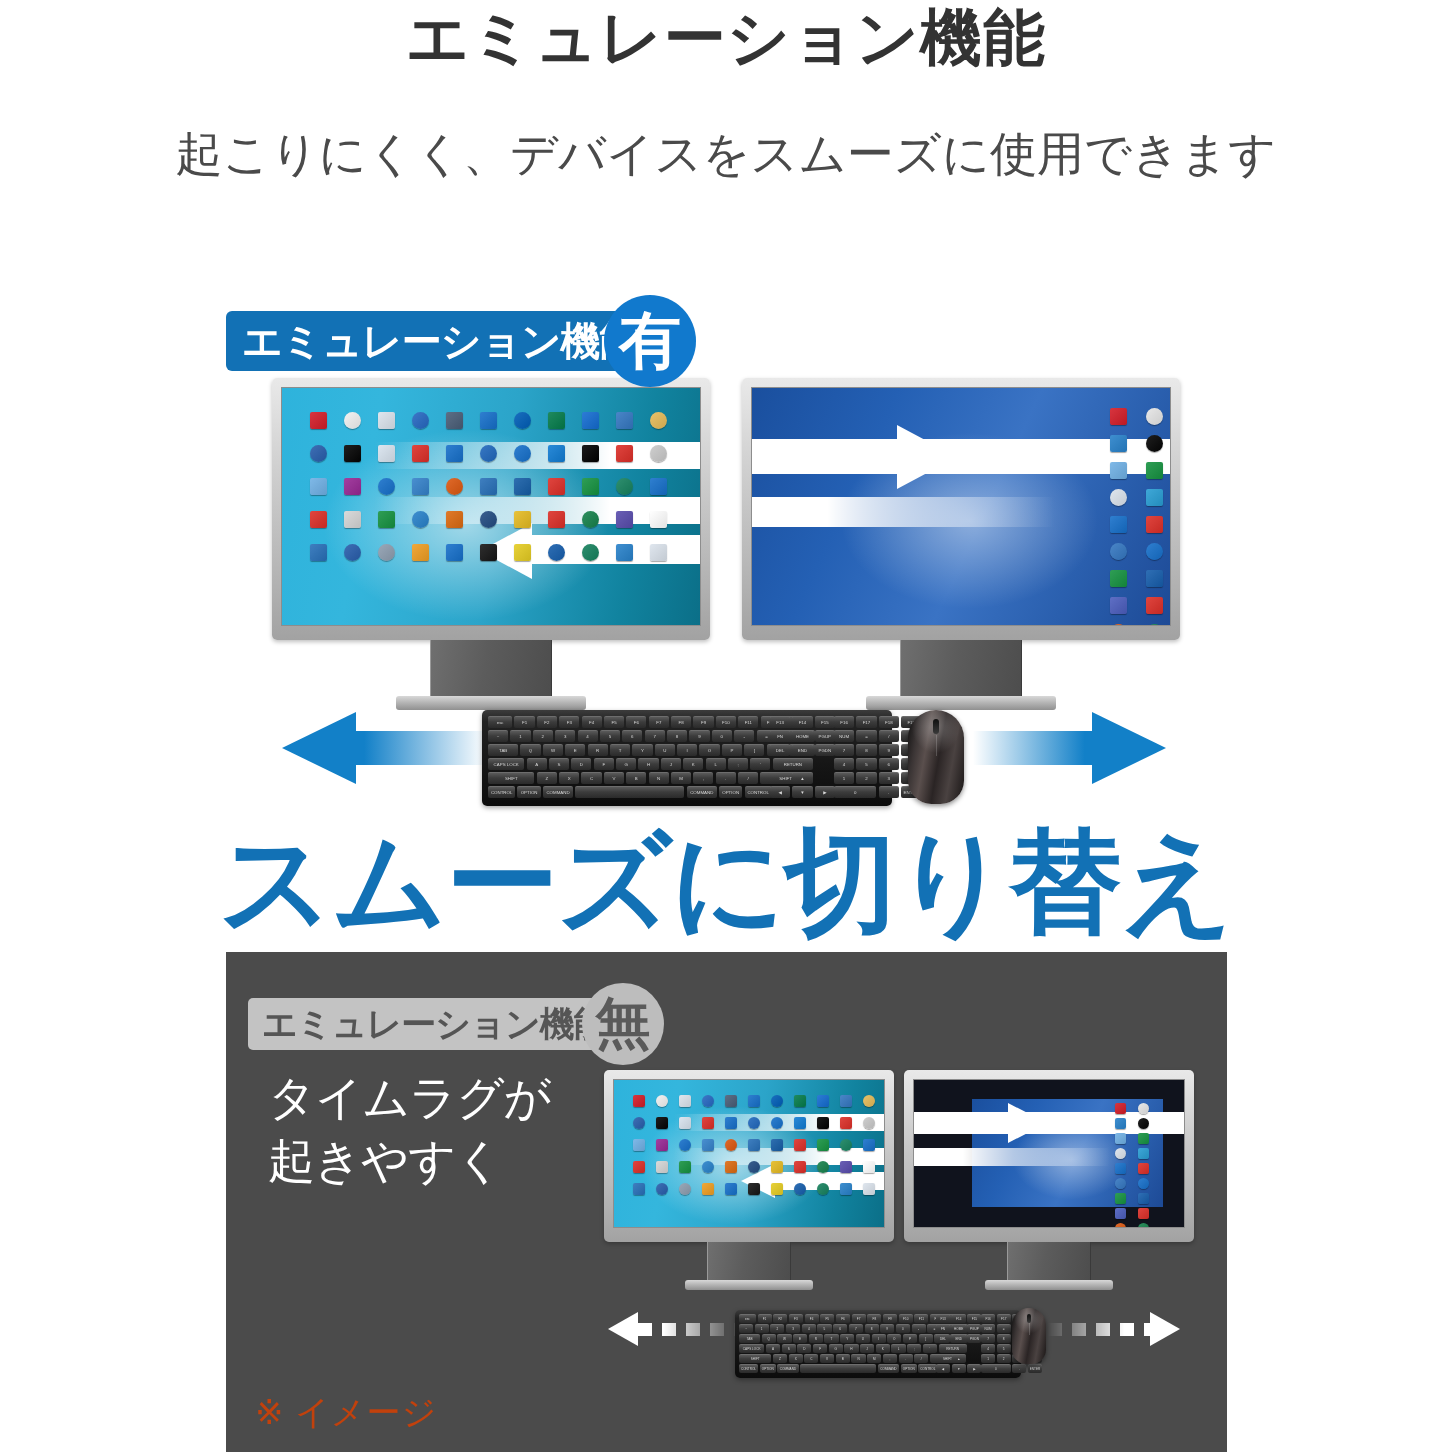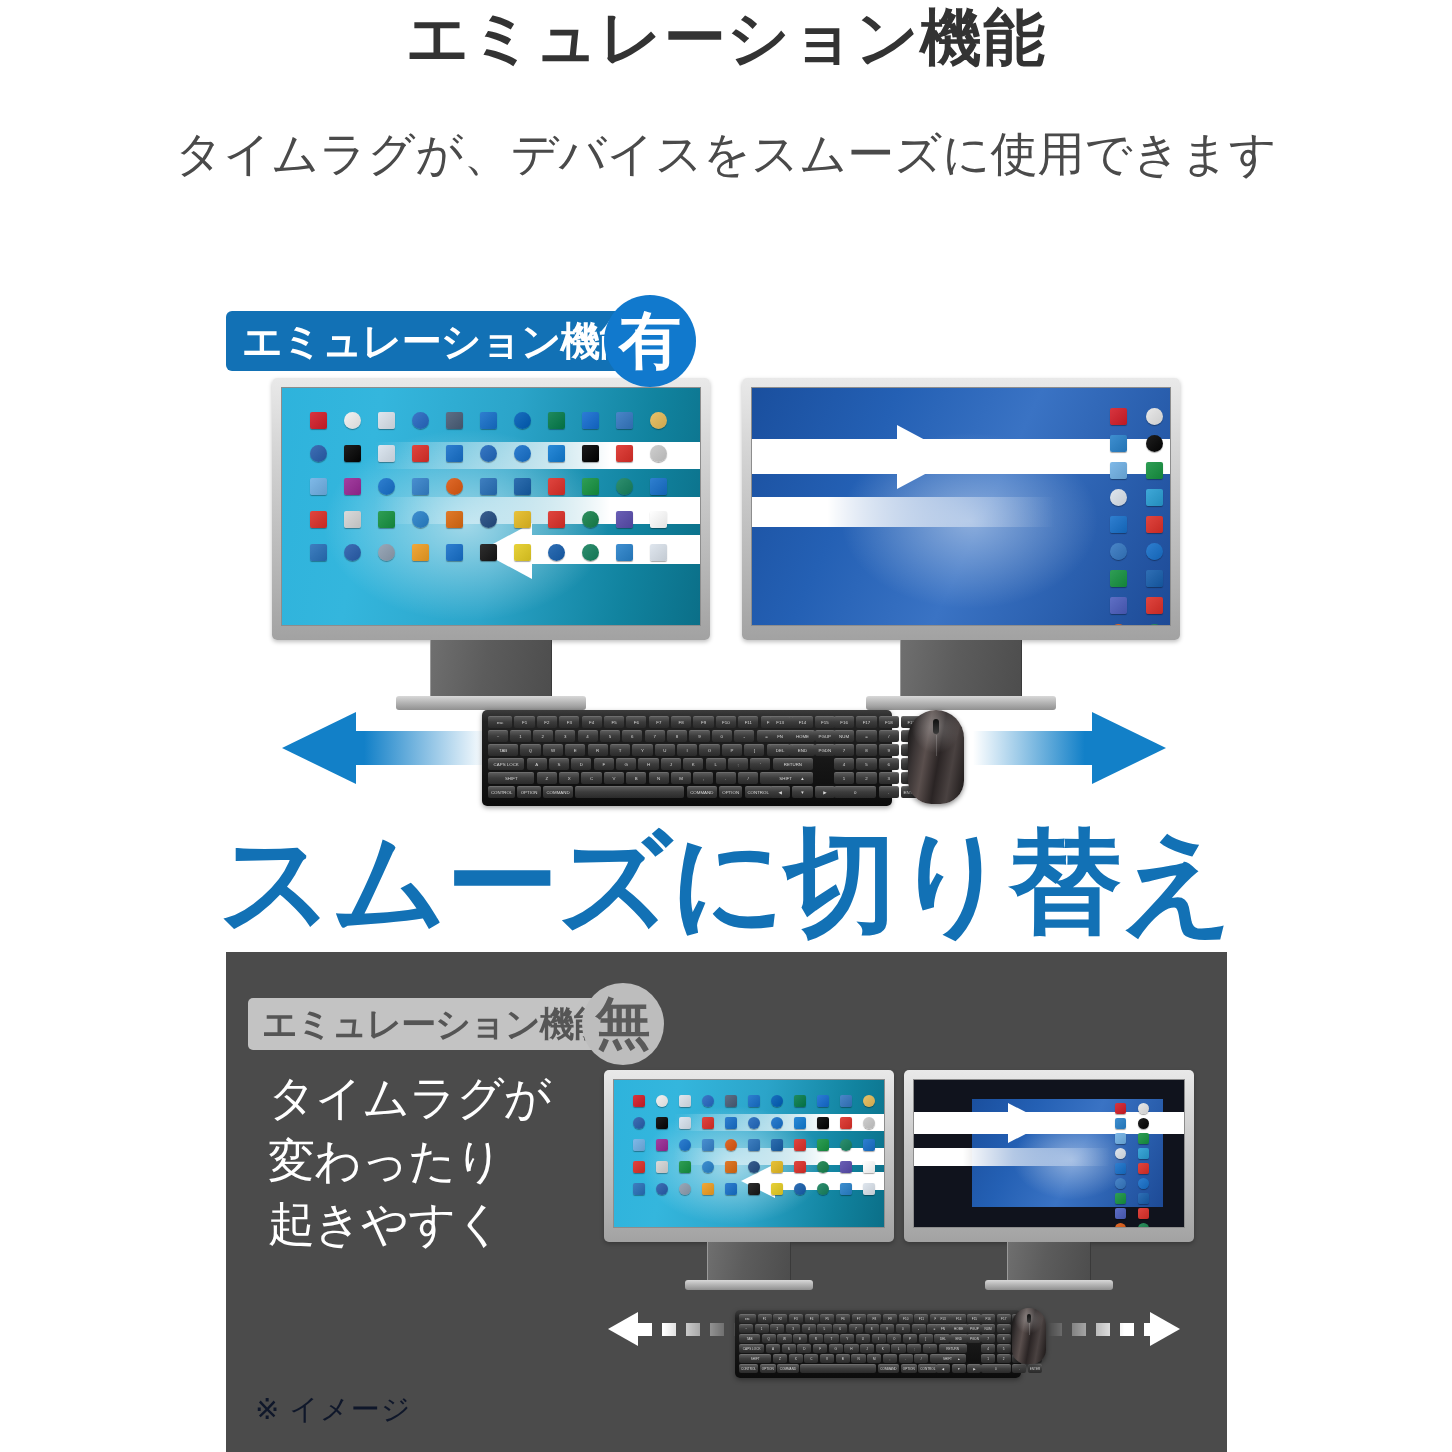--- a/index.html
+++ b/index.html
@@ -137,34 +137,34 @@
     background:#4b4b4b;
   }
   .gray-copy{
     position:absolute;left:268px;top:1067px;
     color:#ffffff;font-size:47px;line-height:1.34;font-weight:500;
     letter-spacing:-1px;
   }
   .gray-copy div{white-space:nowrap;}
   .note{
     position:absolute;left:255px;top:1390px;
-    color:#0f172a;font-size:29px;letter-spacing:1px;
+    color:#c2410c;font-size:34px;letter-spacing:1px;
   }
 
   
   .dasharrow{position:absolute;}
 </style>
 </head>
 <body>
 
 <div class="page">
 
   <div class="title">エミュレーション機能</div>
   <div class="subtitle">
-    <div>タイムラグが、デバイスをスムーズに使用できます</div>
+    <div>起こりにくく、デバイスをスムーズに使用できます</div>
   </div>
 
   <div class="badge" id="badge-yes">
     <div class="pill">エミュレーション機能</div>
     <div class="circle">有</div>
   </div>
 
   <div class="monitor" id="mon-yes-left" style="left: 272px; top: 378px; width: 438px;">
       <div class="mon-bezel" style="width: 438px; height: 262px;">
         <div class="mon-screen bg-teal" style="width: 420px; height: 239px;">
@@ -428,21 +428,20 @@
 
   <div class="graypanel"></div>
 
   <div class="badge" id="badge-no">
     <div class="pill">エミュレーション機能</div>
     <div class="circle">無</div>
   </div>
 
   <div class="gray-copy">
     <div>タイムラグが</div>
-    <div>変わったり</div>
     <div>起きやすく</div>
   </div>
 
   <div class="monitor" id="mon-no-left" style="left: 604px; top: 1070px; width: 290px;">
       <div class="mon-bezel" style="width: 290px; height: 172px;">
         <div class="mon-screen bg-teal" style="width: 272px; height: 149px;">
           <div style="position: absolute; left: 0px; width: 272px; top: 33.525px; height: 17.135px; background: linear-gradient(270deg, rgb(255, 255, 255) 0%, rgb(255, 255, 255) 22%, rgba(255, 255, 255, 0) 78%);"></div>
           <div style="position: absolute; left: 0px; width: 272px; top: 67.795px; height: 17.135px; background: linear-gradient(270deg, rgb(255, 255, 255) 0%, rgb(255, 255, 255) 22%, rgba(255, 255, 255, 0) 78%);"></div>
           <div style="position: absolute; right: 108.8px; top: 84.185px; width: 0px; height: 0px; border-top: 17.88px solid transparent; border-bottom: 17.88px solid transparent; border-right: 34px solid rgb(255, 255, 255);"></div>
           <div style="position: absolute; right: 0px; top: 91.635px; width: 108.8px; height: 17.88px; background: rgb(255, 255, 255);"></div>

